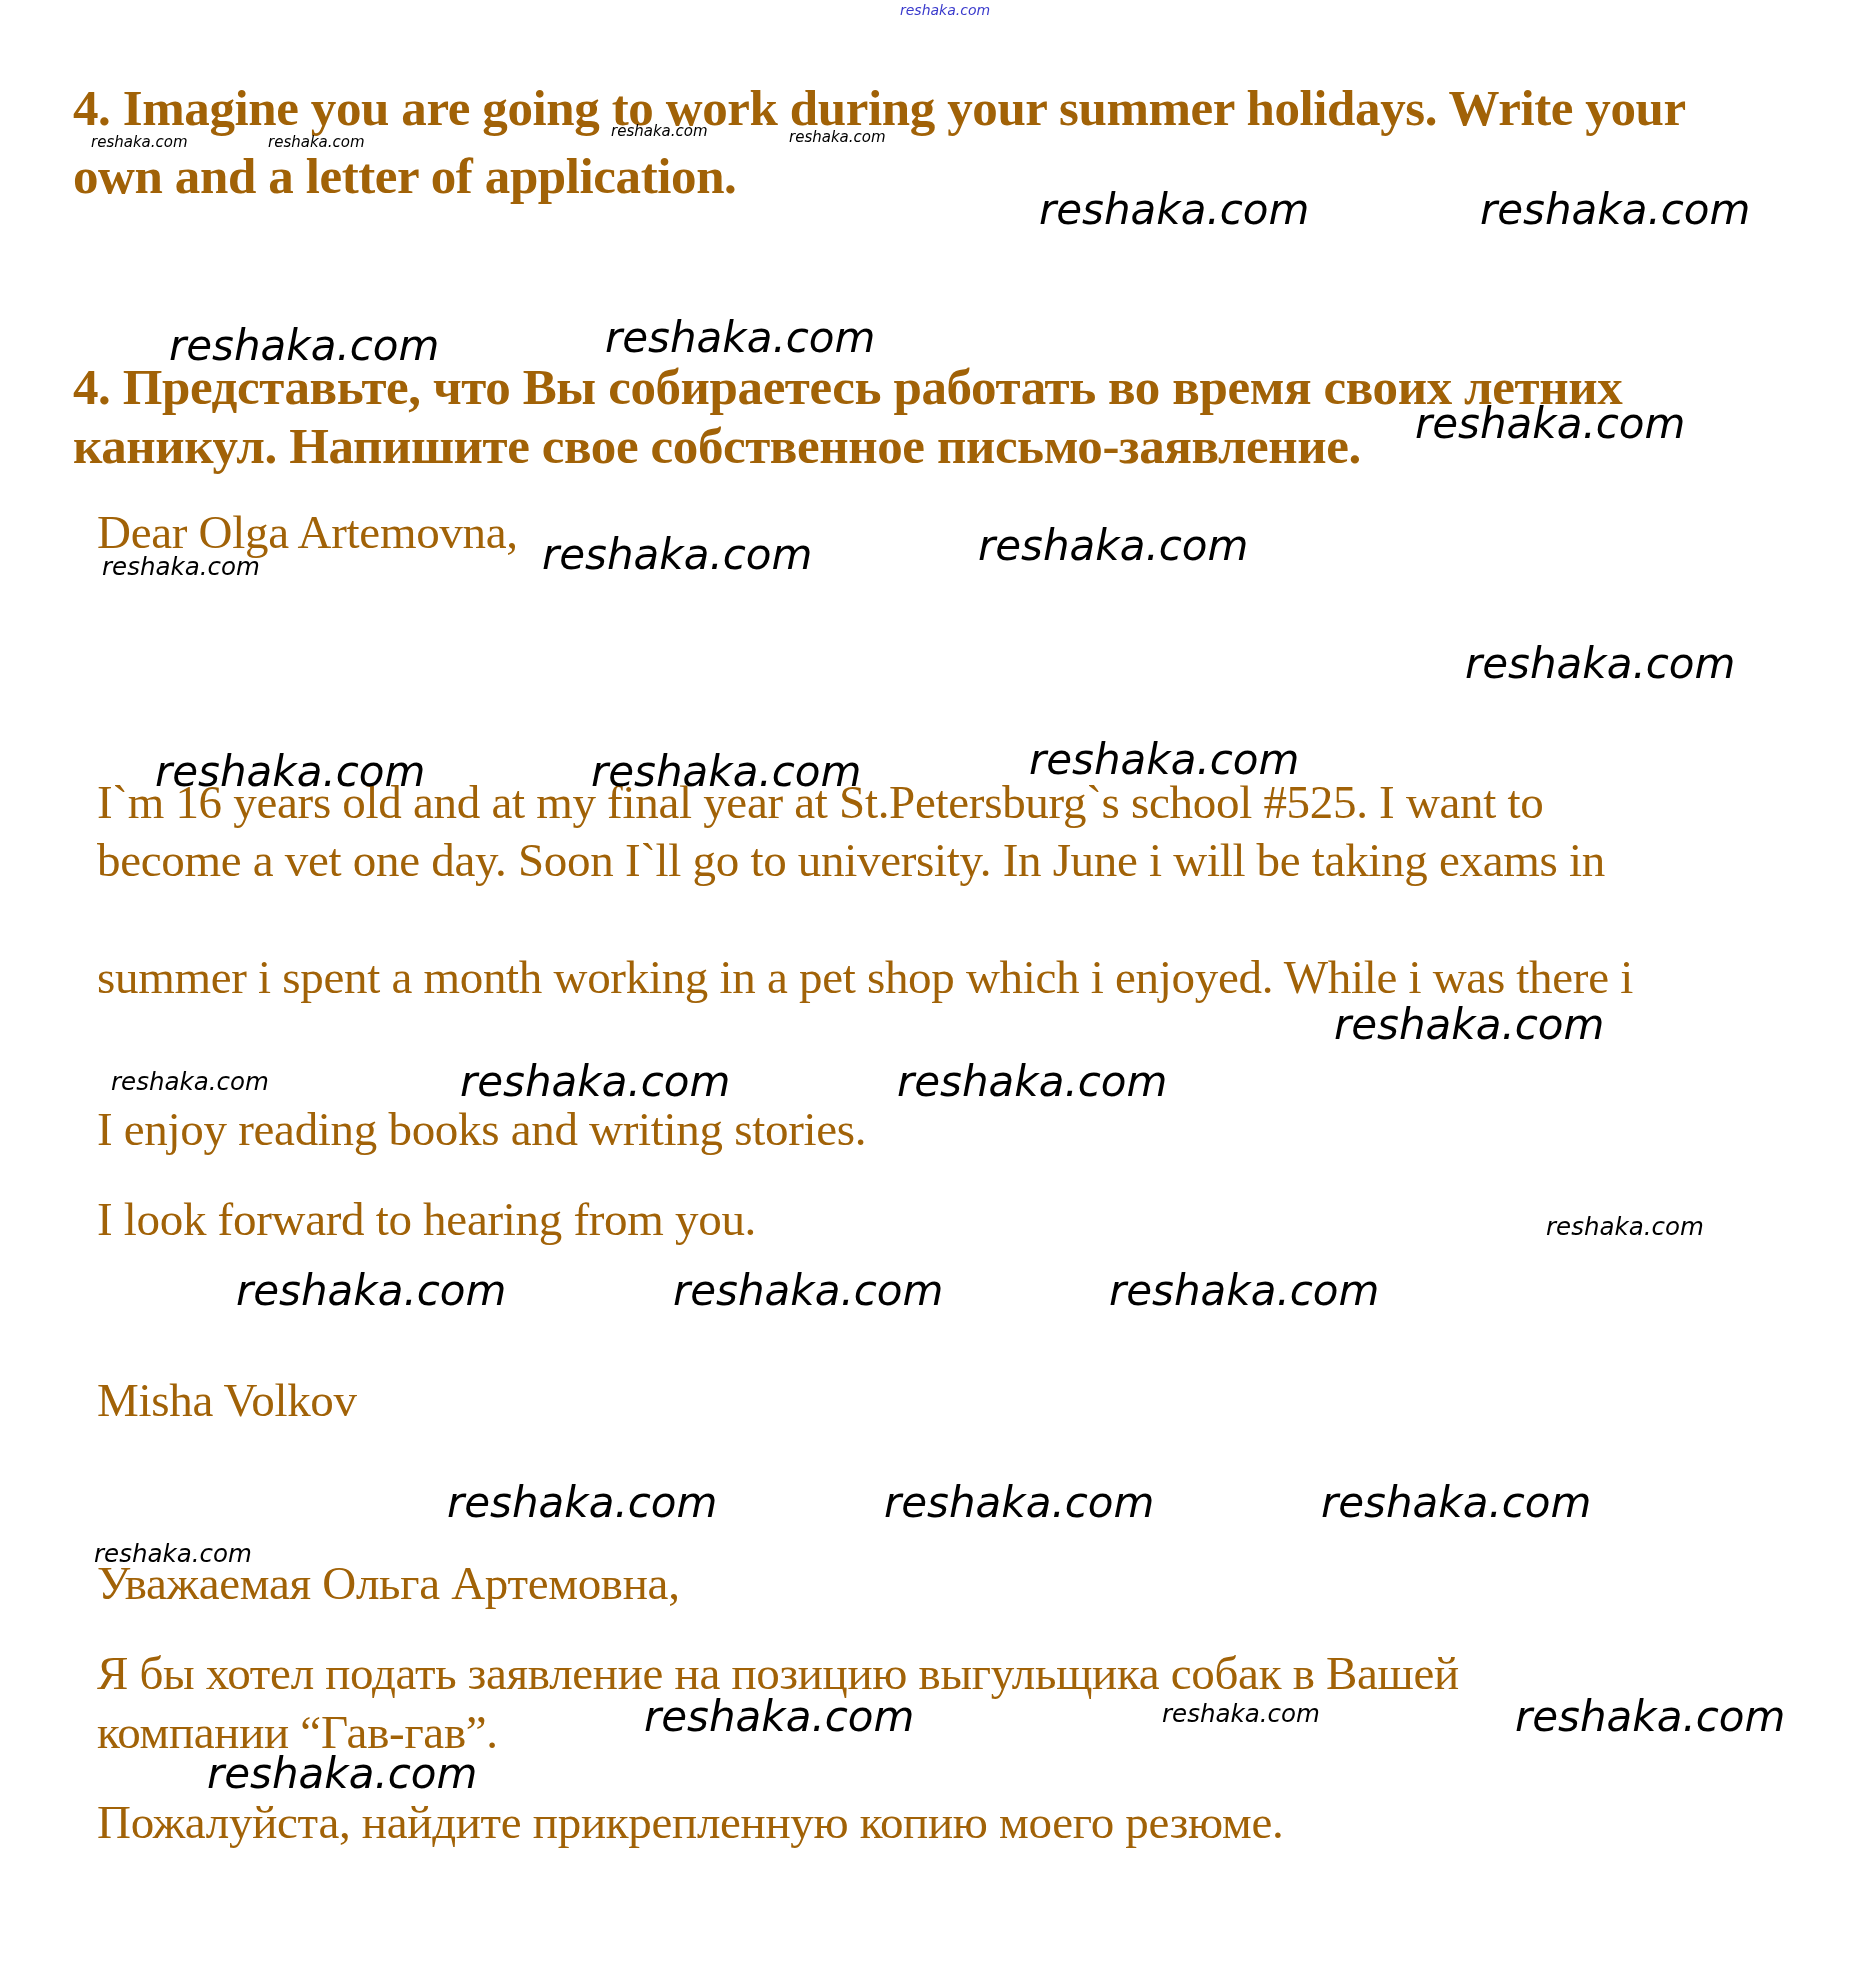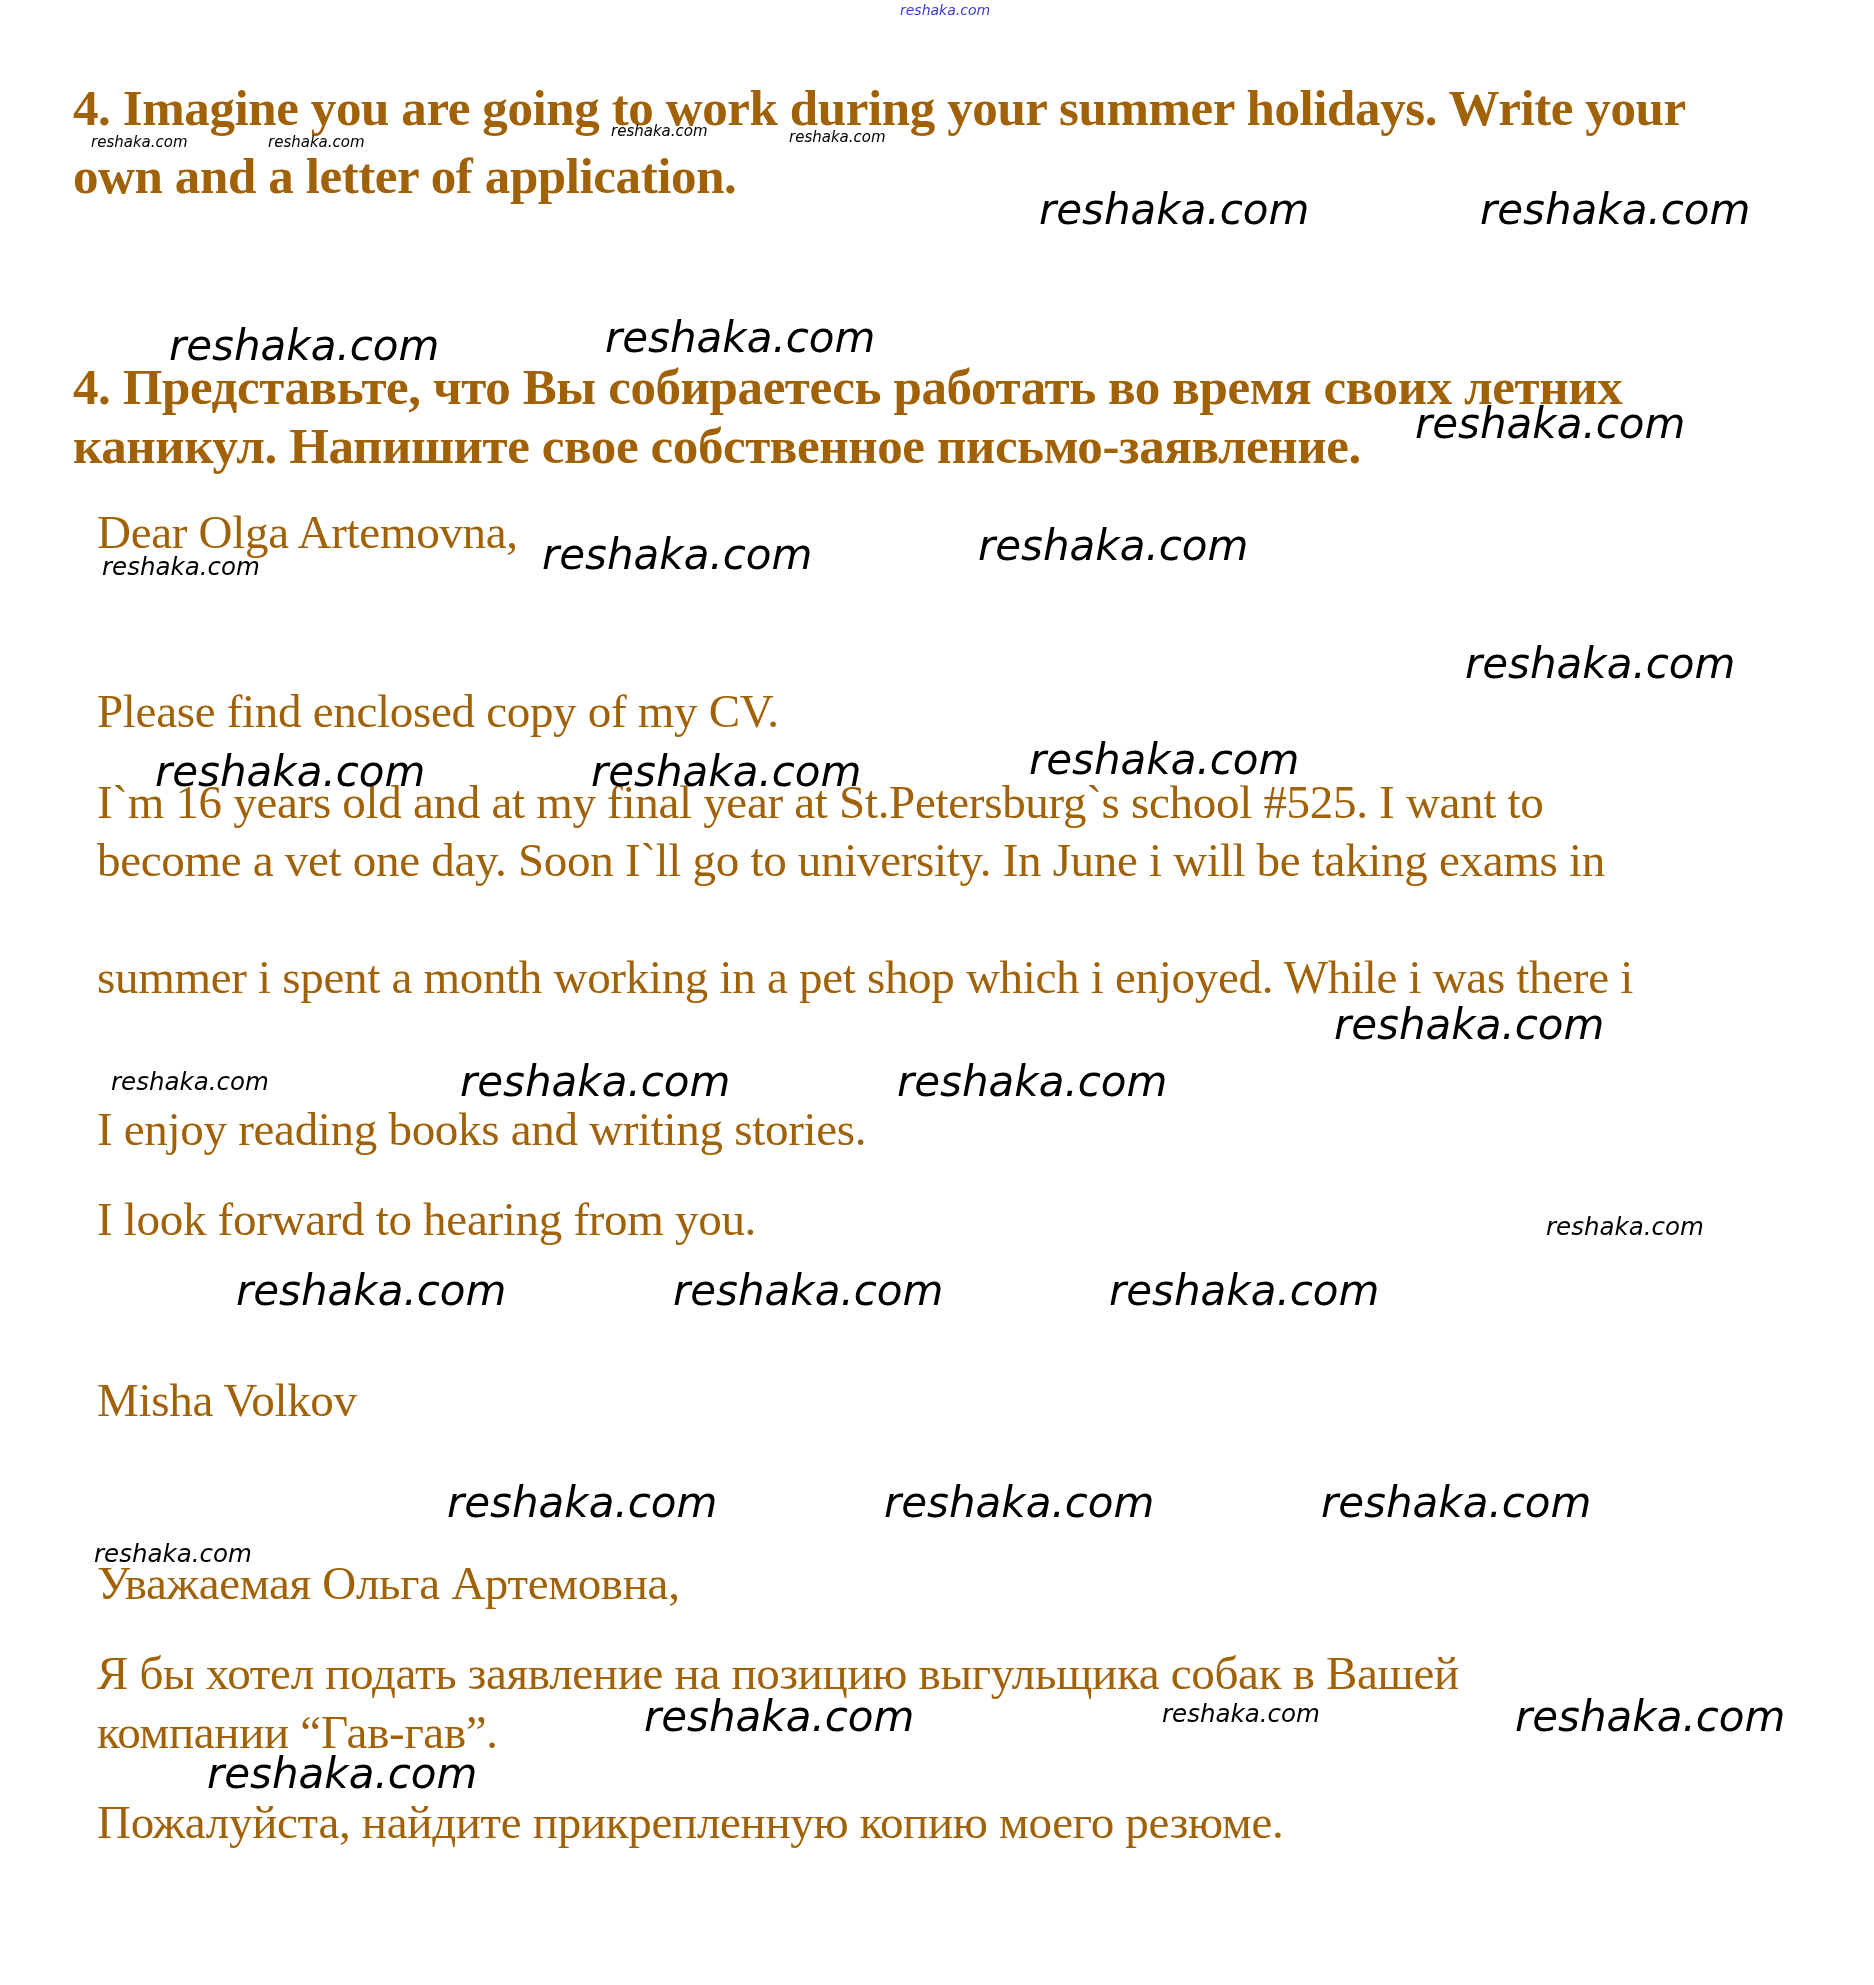--- a/index.html
+++ b/index.html
@@ -29,21 +29,20 @@
 
   <div class="wm top" style="left:900px; top:1.7px;">reshaka.com</div>
 
   <div class="line heading" style="top:79px;">4. Imagine you are going to work during your summer holidays. Write your</div>
   <div class="line heading" style="top:147px;">own and a letter of application.</div>
 
   <div class="line heading" style="top:358px;">4. Представьте, что Вы собираетесь работать во время своих летних</div>
   <div class="line heading" style="top:417px;">каникул. Напишите свое собственное письмо-заявление.</div>
 
   <div class="line body" style="top:505px;">Dear Olga Artemovna,</div>
-  <div class="line body" style="top:684px;">Please find enclosed copy of my CV.</div>
   <div class="line body" style="top:775px;">I`m 16 years old and at my final year at St.Petersburg`s school #525. I want to</div>
   <div class="line body" style="top:833px;">become a vet one day. Soon I`ll go to university. In June i will be taking exams in</div>
   <div class="line body" style="top:950px;">summer i spent a month working in a pet shop which i enjoyed. While i was there i</div>
   <div class="line body" style="top:1102px;">I enjoy reading books and writing stories.</div>
   <div class="line body" style="top:1192px;">I look forward to hearing from you.</div>
   <div class="line body" style="top:1373px;">Misha Volkov</div>
 
   <div class="line body" style="top:1556px;">Уважаемая Ольга Артемовна,</div>
   <div class="line body" style="top:1646px;">Я бы хотел подать заявление на позицию выгульщика собак в Вашей</div>
   <div class="line body" style="top:1705px;">компании “Гав-гав”.</div>

